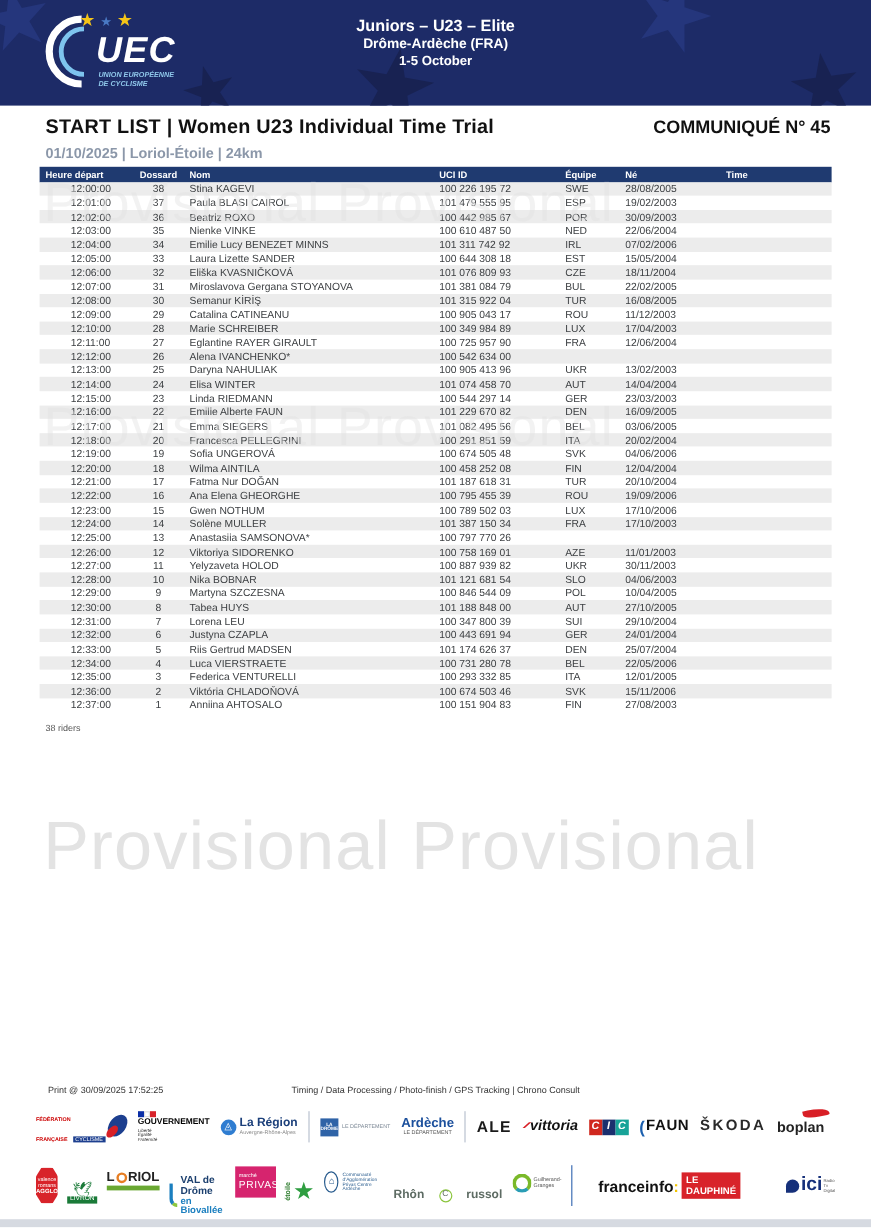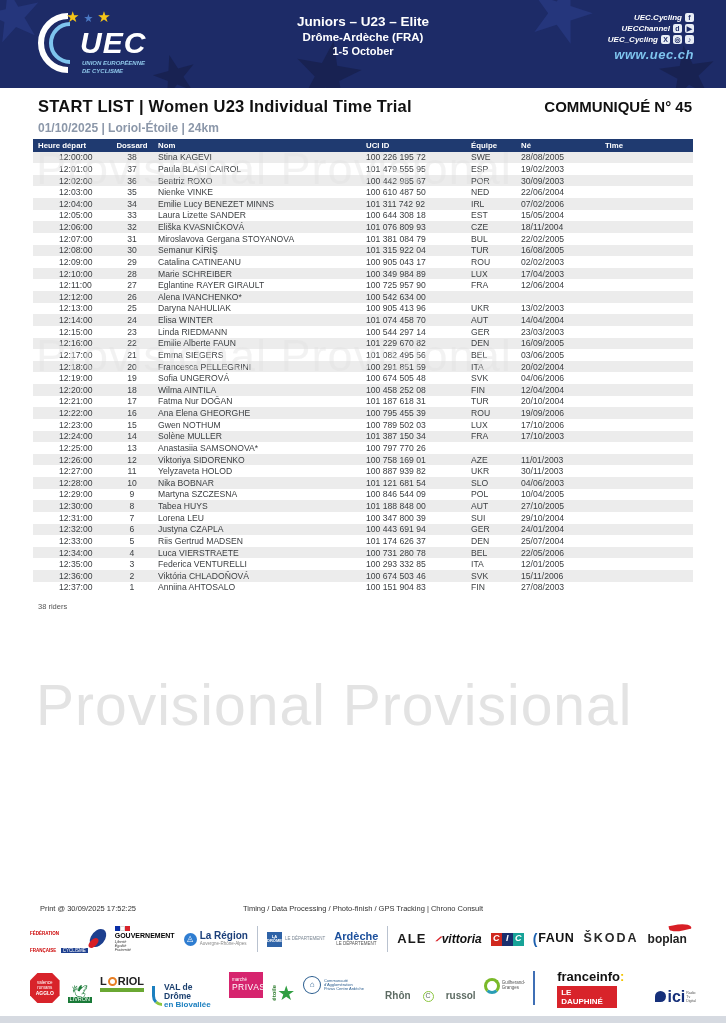--- a/index.html
+++ b/index.html
@@ -135,21 +135,21 @@
   .etoile-star { color:#2f9e41; font-size:20px; line-height:.9; }
   .pca { flex-direction:row; gap:3px; margin-top:-6px; }
   .pca-circle { width:18px; height:18px; border:1.5px solid #2a5d8f; border-radius:50%; color:#2a5d8f; font-size:8px; display:flex; align-items:center; justify-content:center; }
   .pca-txt { font-size:4px; color:#2a5d8f; text-align:left; white-space:pre-line; }
   .rhone { margin-top:16px; flex-direction:row; align-items:flex-end; gap:12px; }
   .rhone-t { font-size:10px; color:#5d6b63; font-weight:bold; }
   .rhone-c { width:11px; height:11px; border:1.5px solid #8cc63f; border-radius:50%; color:#5d6b63; font-size:7px; display:inline-flex; align-items:center; justify-content:center; }
   .gg { flex-direction:row; gap:2px; margin-top:-4px; }
   .gg-circle { width:16px; height:16px; border:3px solid #7ab929; border-radius:50%; border-bottom-color:#2a9db5; }
   .gg-txt { font-size:4.5px; color:#555; }
-  .media-group { display:flex; flex-direction:column; gap:2px; margin-left:14px; }
+  .media-group { display:flex; flex-direction:row; align-items:center; gap:2px; margin-left:14px; }
   .franceinfo { font-size:13px; font-weight:bold; color:#111; }
   .franceinfo b { color:#f2c400; }
   .media-bottom { display:flex; gap:38px; align-items:center; }
   .dauphine { background:#d8232a; color:#fff; font-size:8px; font-weight:bold; padding:2px 4px; }
   .ici { display:flex; align-items:center; gap:1px; }
   .ici-dot { width:11px; height:11px; background:#16307a; border-radius:50% 50% 50% 0; }
   .ici-name { font-size:16px; font-weight:900; color:#16307a; }
   .ici-sub { font-size:3.5px; color:#555; white-space:pre-line; text-align:left; }
 
   .bottom-strip { position:absolute; left:0; bottom:0; width:726px; height:7px; background:#d6dae1; }
@@ -176,38 +176,20 @@
       <span class="uec-sub">UNION EUROPÉENNE
 DE CYCLISME</span>
     </div>
 
     <div class="banner-center">
       <div class="bc-l2">Juniors – U23 – Elite</div>
       <div class="bc-l3">Drôme-Ardèche (FRA)</div>
       <div class="bc-l4">1-5 October</div>
     </div>
 
-    <div class="banner-right">
-      <div class="social-line">
-        <span class="social-label">UEC.Cycling</span>
-        <span class="icon-box">f</span>
-      </div>
-      <div class="social-line">
-        <span class="social-label">UECChannel</span>
-        <span class="icon-box">d</span>
-        <span class="icon-box">▶</span>
-      </div>
-      <div class="social-line">
-        <span class="social-label">UEC_Cycling</span>
-        <span class="icon-box">X</span>
-        <span class="icon-box">◎</span>
-        <span class="icon-box">♪</span>
-      </div>
-      <div class="uec-url">www.uec.ch</div>
-    </div>
   </div>
 
   <div class="title-row">
     <span class="doc-title">START LIST | Women U23 Individual Time Trial</span>
     <span class="communique">COMMUNIQUÉ N° 45</span>
   </div>
   <div class="subtitle">01/10/2025 | Loriol-Étoile | 24km</div>
 
   <div class="wm wm-t1">Provisional  Provisional</div>
   <div class="wm wm-t2">Provisional  Provisional</div>
@@ -304,21 +286,21 @@
           <span class="cell c-team">TUR</span>
           <span class="cell c-born">16/08/2005</span>
           <span class="cell c-result"></span>
         </div>
         <div class="trow">
           <span class="cell c-time">12:09:00</span>
           <span class="cell c-dossard">29</span>
           <span class="cell c-name">Catalina CATINEANU</span>
           <span class="cell c-uci">100 905 043 17</span>
           <span class="cell c-team">ROU</span>
-          <span class="cell c-born">02/02/2003</span>
+          <span class="cell c-born">11/12/2003</span>
           <span class="cell c-result"></span>
         </div>
         <div class="trow">
           <span class="cell c-time">12:10:00</span>
           <span class="cell c-dossard">28</span>
           <span class="cell c-name">Marie SCHREIBER</span>
           <span class="cell c-uci">100 349 984 89</span>
           <span class="cell c-team">LUX</span>
           <span class="cell c-born">17/04/2003</span>
           <span class="cell c-result"></span>

